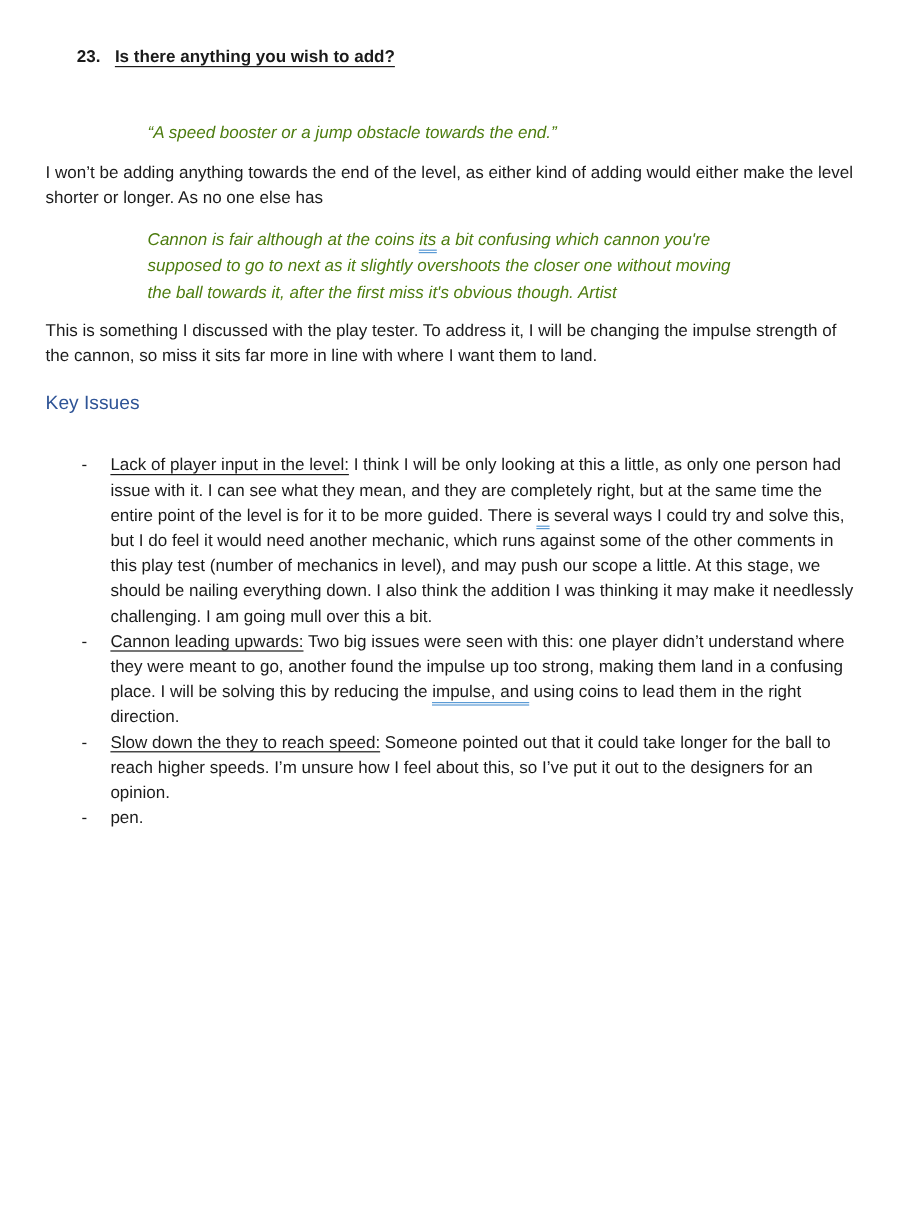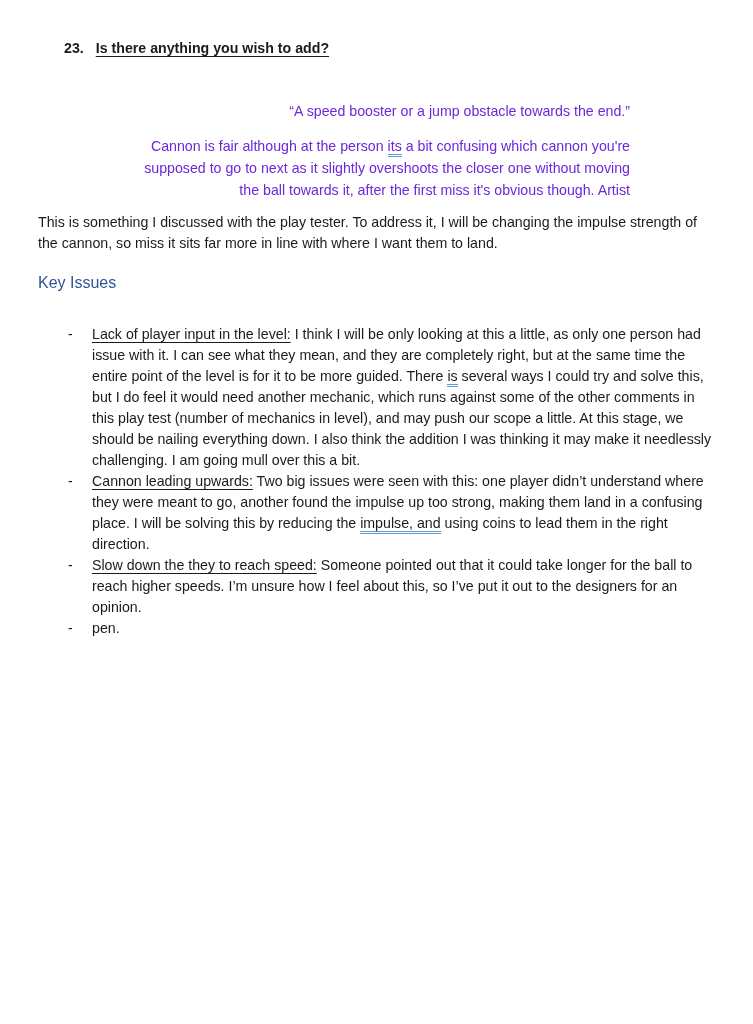--- a/index.html
+++ b/index.html
@@ -26,22 +26,23 @@
     margin-bottom: 0;
   }
   .q-num {
     margin-right: 12px;
   }
   .q-text {
     text-decoration: underline;
     text-underline-offset: 3px;
   }
   .quote {
-    text-align: right;
-    color: #6d28d9;
+    text-align: left;
+    font-style: italic;
+    color: #4d7c0f;
     line-height: 22px;
   }
   .quote-1 {
     margin: 41px 85px 12px 85px;
   }
   .quote-2 {
     margin: 13px 85px 11px 85px;
   }
   .body-para {
     margin: 0 0 12px 0;
@@ -83,22 +84,23 @@
 <body>
 
 <div class="page">
 
   <div class="question-line">
     <span class="q-num">23.</span><span class="q-text">Is there anything you wish to add?</span>
   </div>
 
   <p class="quote quote-1">“A speed booster or a jump obstacle towards the end.”</p>
 
+  <p class="body-para">I won’t be adding anything towards the end of the level, as either kind of adding would either make the level shorter or longer. As no one else has</p>
 
-  <p class="quote quote-2"><span>Cannon is fair although at the person </span><span class="grammar">its</span><span> a bit confusing which cannon you're supposed to go to next as it slightly overshoots the closer one without moving the ball towards it, after the first miss it's obvious though. Artist</span></p>
+  <p class="quote quote-2"><span>Cannon is fair although at the coins </span><span class="grammar">its</span><span> a bit confusing which cannon you're supposed to go to next as it slightly overshoots the closer one without moving the ball towards it, after the first miss it's obvious though. Artist</span></p>
 
   <p class="body-para">This is something I discussed with the play tester. To address it, I will be changing the impulse strength of the cannon, so miss it sits far more in line with where I want them to land.</p>
 
   <h1 class="heading1">Key Issues</h1>
 
   <ul class="dash-list">
 
     <li>
       <span class="marker">-</span>
       <span class="li-body"><span class="lead">Lack of player input in the level:</span><span> I think I will be only looking at this a little, as only one person had issue with it. I can see what they mean, and they are completely right, but at the same time the entire point of the level is for it to be more guided. There </span><span class="grammar">is</span><span> several ways I could try and solve this, but I do feel it would need another mechanic, which runs against some of the other comments in this play test (number of mechanics in level), and may push our scope a little. At this stage, we should be nailing everything down. I also think the addition I was thinking it may make it needlessly challenging. I am going mull over this a bit.</span></span>

